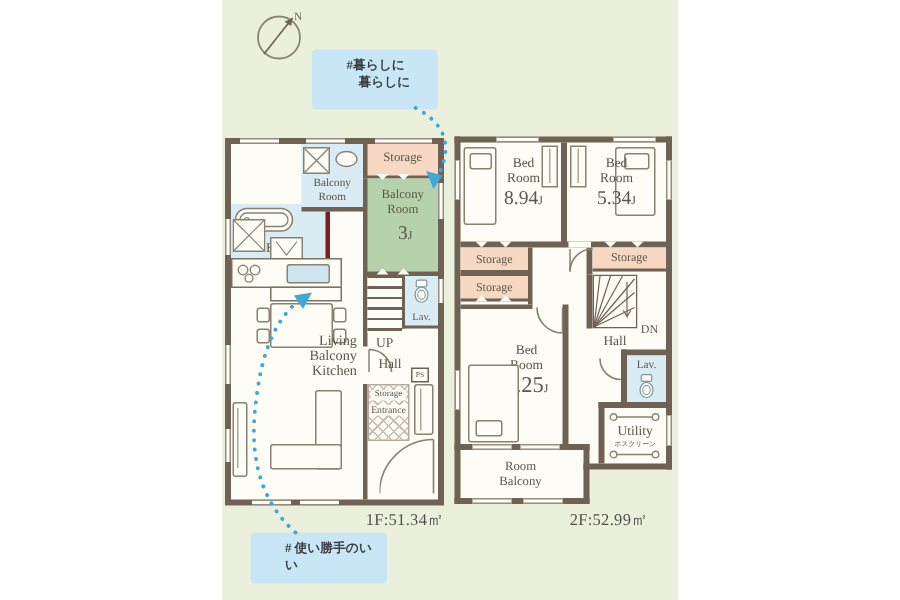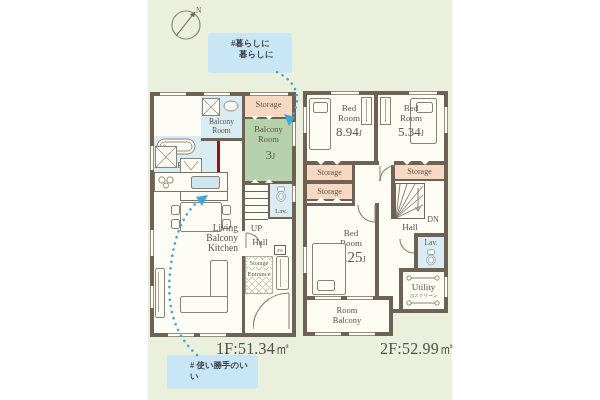--- a/index.html
+++ b/index.html
@@ -28,21 +28,21 @@
   .vup{position:absolute;width:0;height:0;border-left:4px solid transparent;
        border-right:4px solid transparent;border-bottom:4px solid #fdfcf5;}
   .callout{position:absolute;background:#c9e6f6;border-radius:3px;color:#3c4146;
            font-family:Liberation Serif, serif;font-weight:bold;
            font-size:8.5px;line-height:11px;padding:5px 5px 4px 23px;box-sizing:border-box;}
   .callout .ind{padding-left:8px;}
   .stairs1{position:absolute;background:repeating-linear-gradient(to bottom,#6f6254 0 1.4px,#fdfcf5 1.4px 7px);}
   .hatch{position:absolute;border:1px solid #b5ab9d;box-sizing:border-box;
          background-image:repeating-linear-gradient(45deg,#c9c0b2 0 1px,transparent 1px 5px),
                           repeating-linear-gradient(-45deg,#c9c0b2 0 1px,transparent 1px 5px);}
-  .area-label{position:absolute;color:#55504a;font-size:16px;letter-spacing:.2px;}
+  .area-label{position:absolute;color:#55504a;font-size:11px;text-align:right;letter-spacing:.2px;}
   svg{display:block;}
   .dotted{stroke:#41a8d6;stroke-width:2.6;fill:none;stroke-linecap:round;stroke-dasharray:0.1 6.2;}
   .arcline{stroke:#8a8073;stroke-width:1.1;fill:none;}
 </style>
 </head>
 <body>
 
 <div id="canvas">
   <div id="panel"></div>
 
@@ -330,21 +330,21 @@
       </svg>
     </div>
 
     <div class="slabel" style="left:4px;top:214px;width:80px;font-size:8.5px;line-height:10px;">
       <div>Room</div>
       <div>Balcony</div>
     </div>
   </div>
 
   <div class="area-label" style="left:216px;top:339px;width:80px;">1F:51.34㎡</div>
-  <div class="area-label" style="left:380px;top:339px;width:80px;">2F:52.99㎡</div>
+  <div class="area-label" style="left:352px;top:339px;width:80px;">2F:52.99㎡</div>
 
   <svg style="position:absolute;left:0;top:0;width:600px;height:400px;pointer-events:none;">
     <path class="dotted" d="M277,72 Q308,88 291,119"></path>
     <polygon points="289,126 284,114 295,117" fill="#41a8d6"></polygon>
     <path class="dotted" d="M197,355 C171,332 166,299 171,265 C175,231 186,210 201,199"></path>
     <polygon points="208,195 202,206 196,197" fill="#41a8d6"></polygon>
   </svg>
 </div>
 
 </body></html>

